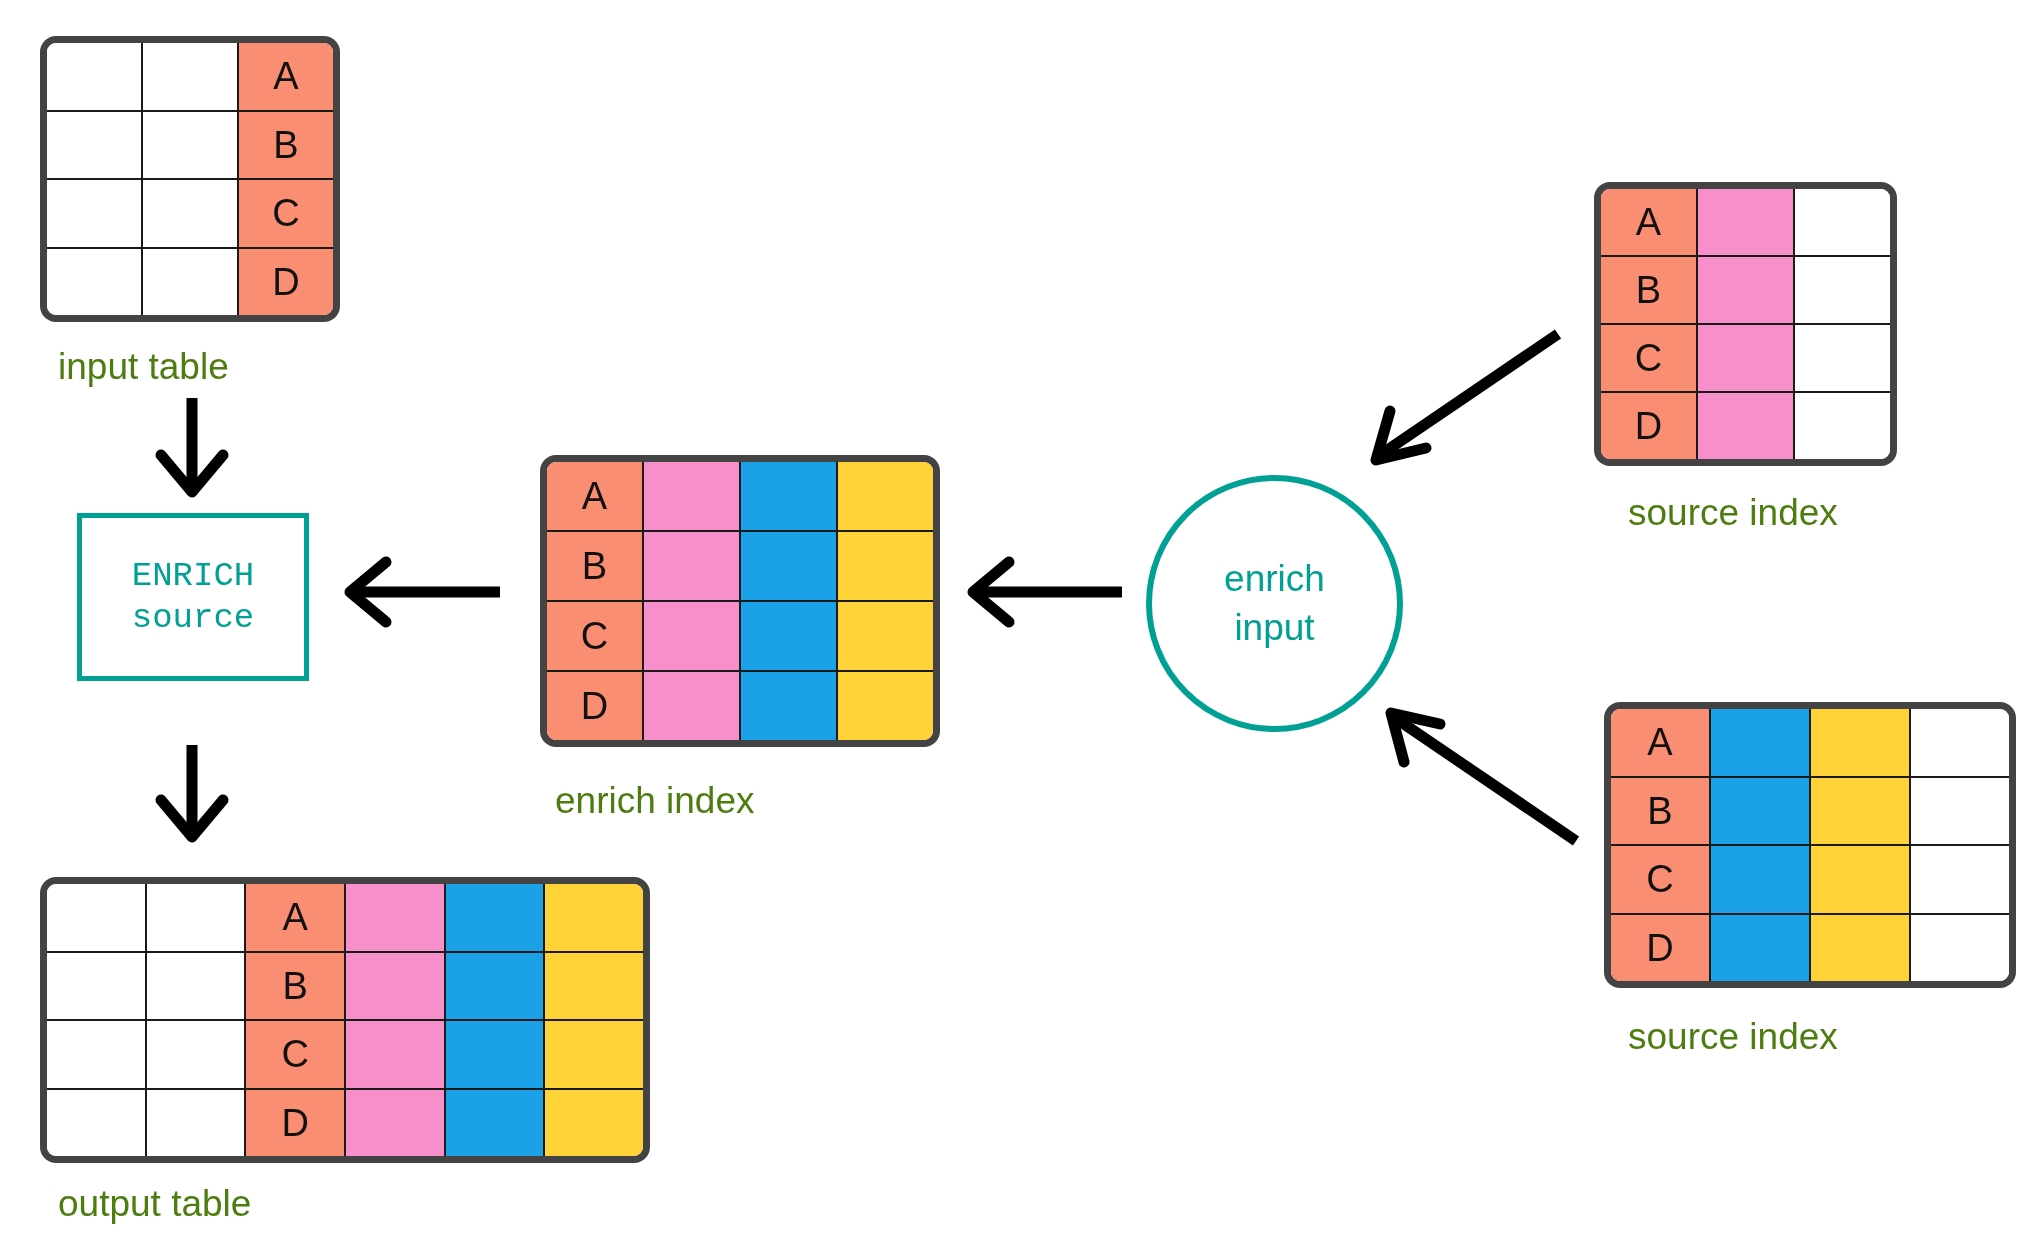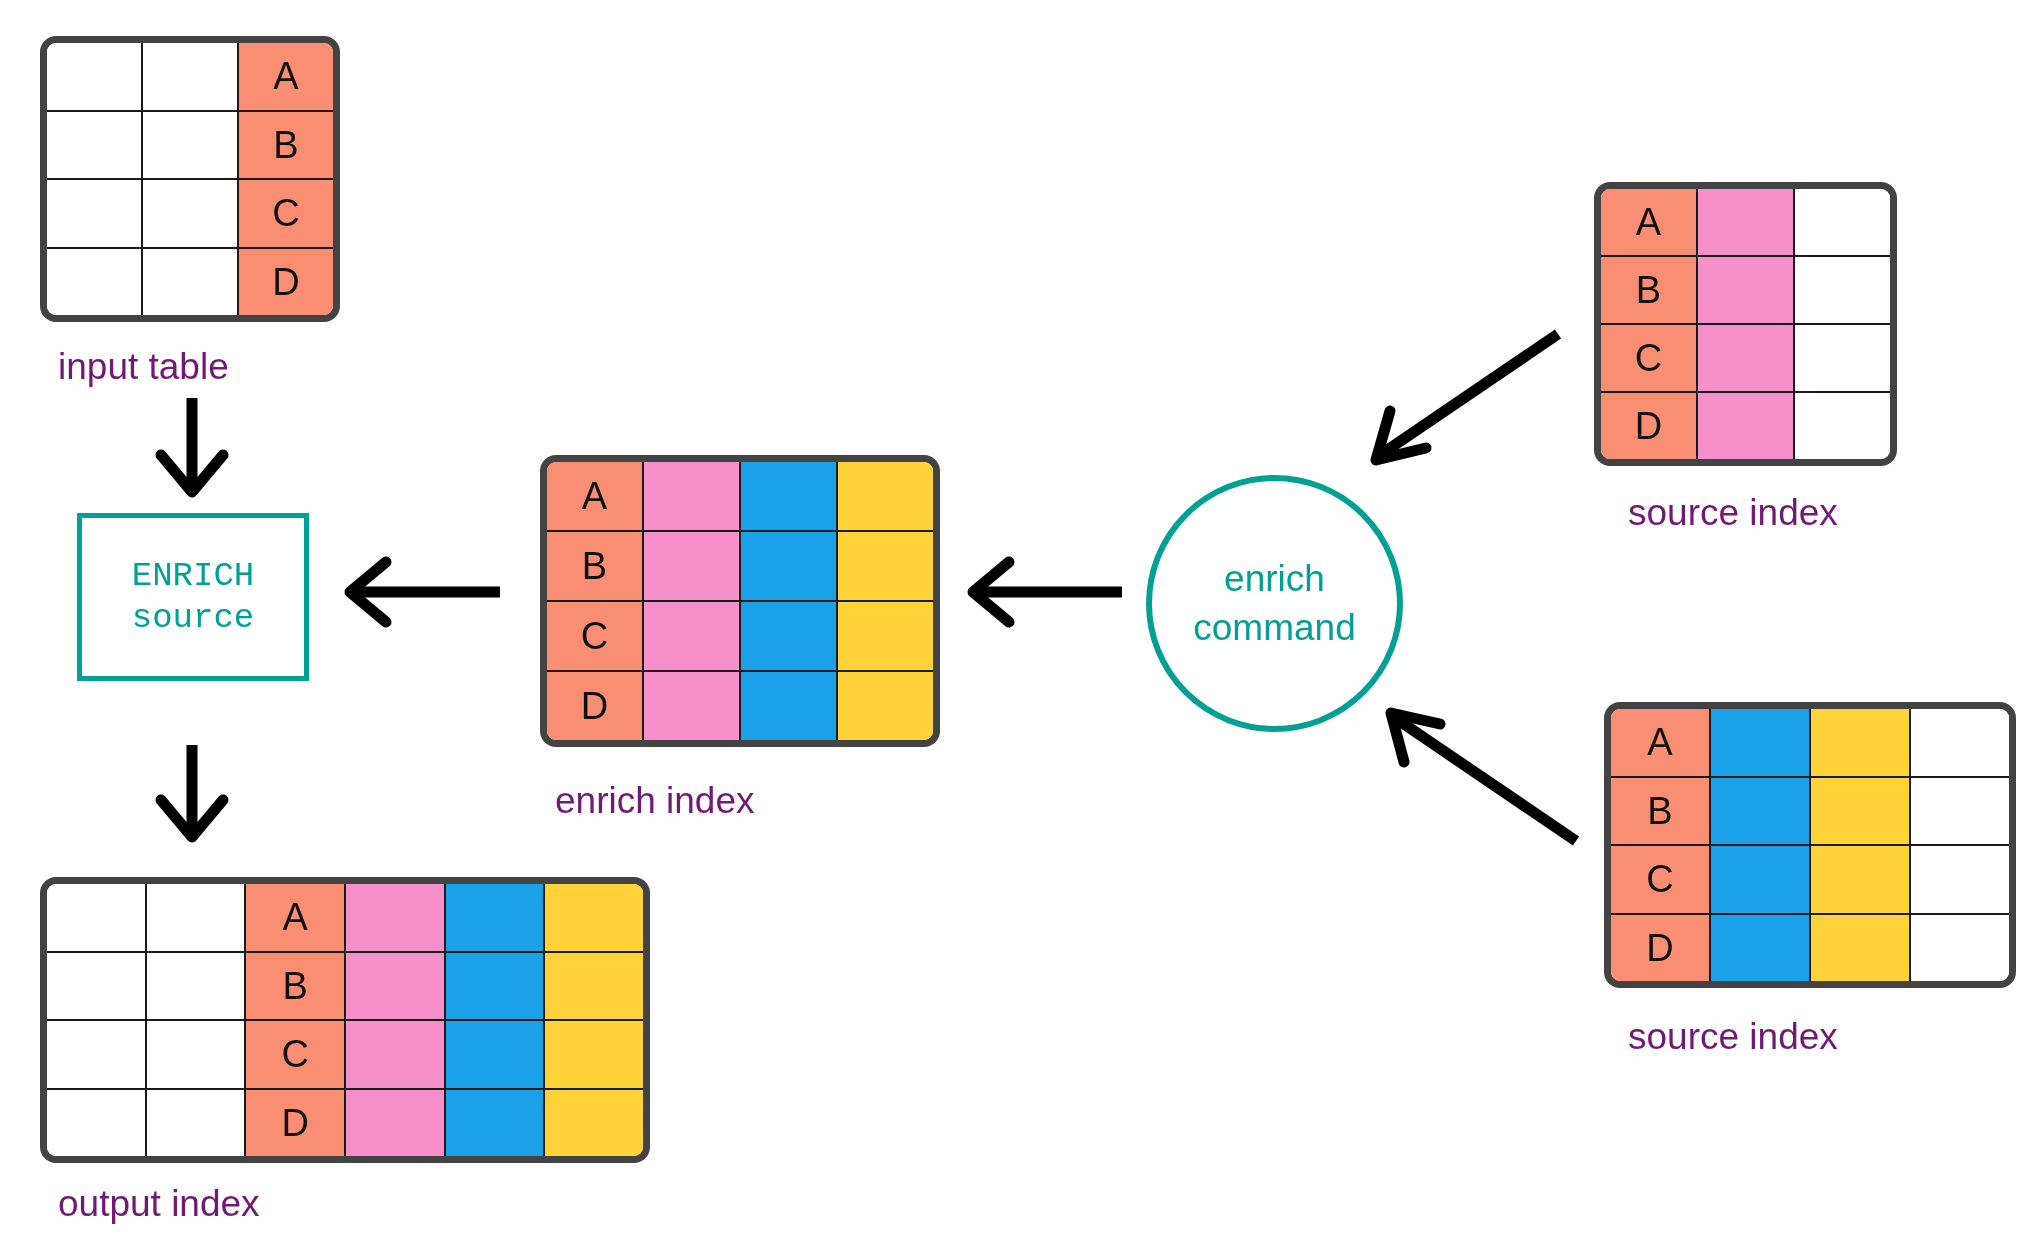--- a/index.html
+++ b/index.html
@@ -42,21 +42,21 @@
     font-size: 38px;
     color: #111111;
     line-height: 1;
   }
   .tbl .cell:last-child { border-right: none; }
 
   
   .caption {
     position: absolute;
     font-size: 37px;
-    color: #701a75;
+    color: #4d7c0f;
     white-space: nowrap;
     line-height: 1;
   }
 
   
   #enrich-command-box {
     position: absolute;
     box-sizing: border-box;
     border: 5px solid #00A094;
     background: #ffffff;
@@ -158,21 +158,21 @@
         <div class="cell" style="background: rgb(250, 142, 114);">D</div>
         <div class="cell" style="background: rgb(247, 143, 202);"></div>
         <div class="cell" style="background: rgb(27, 161, 232);"></div>
         <div class="cell" style="background: rgb(255, 211, 56);"></div>
       </div>
     </div>
   <div class="caption" style="left:555px; top:760px;margin-top:22px;">enrich index</div>
 
   <div id="enrich-policy-circle" style="left:1146px; top:475px; width:257px; height:257px;">
     <div class="polline">enrich</div>
-    <div class="polline">command</div>
+    <div class="polline">input</div>
   </div>
 
   <div class="tbl" id="source-index-top" style="left:1594px; top:182px; width:303px; height:284px;">
       <div class="row">
         <div class="cell" style="background: rgb(250, 142, 114);">A</div>
         <div class="cell" style="background: rgb(247, 143, 202);"></div>
         <div class="cell" style="background: rgb(255, 255, 255);"></div>
       </div>
       <div class="row">
         <div class="cell" style="background: rgb(250, 142, 114);">B</div>
@@ -247,21 +247,21 @@
       </div>
       <div class="row">
         <div class="cell" style="background: rgb(255, 255, 255);"></div>
         <div class="cell" style="background: rgb(255, 255, 255);"></div>
         <div class="cell" style="background: rgb(250, 142, 114);">D</div>
         <div class="cell" style="background: rgb(247, 143, 202);"></div>
         <div class="cell" style="background: rgb(27, 161, 232);"></div>
         <div class="cell" style="background: rgb(255, 211, 56);"></div>
       </div>
     </div>
-  <div class="caption" style="left:58px; top:1185px;">output index</div>
+  <div class="caption" style="left:58px; top:1185px;">output table</div>
 
   <svg id="arrows" viewBox="0 0 2038 1260">
 
     <g>
       <line x1="192" y1="398" x2="192" y2="487" stroke="#000000" stroke-width="11" stroke-linecap="butt"></line>
       <polyline points="161,455 192,492 223,455" fill="none" stroke="#000000" stroke-width="11" stroke-linecap="round" stroke-linejoin="round"></polyline>
     </g>
 
     <g>
       <line x1="192" y1="745" x2="192" y2="832" stroke="#000000" stroke-width="11" stroke-linecap="butt"></line>

